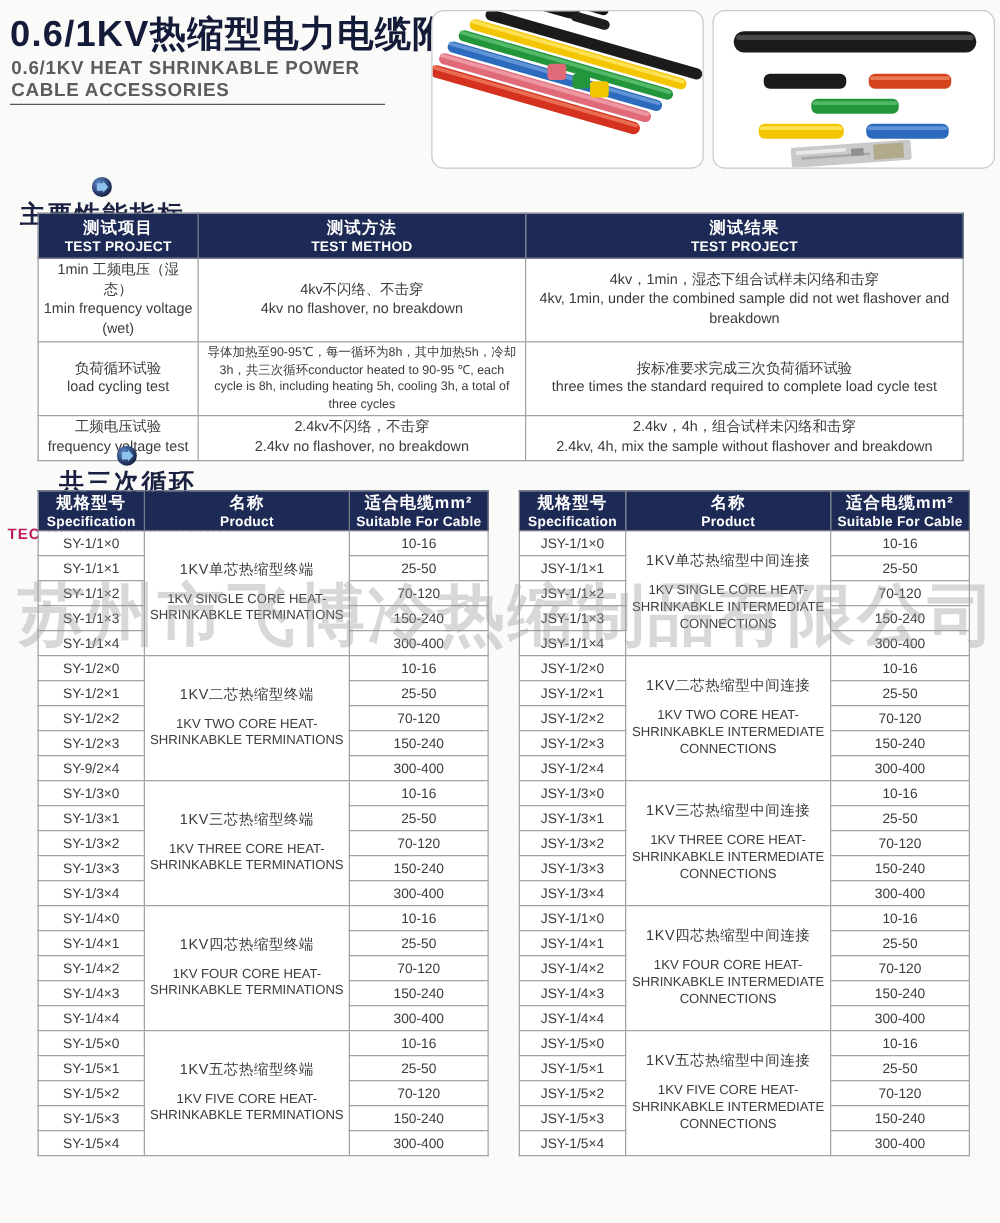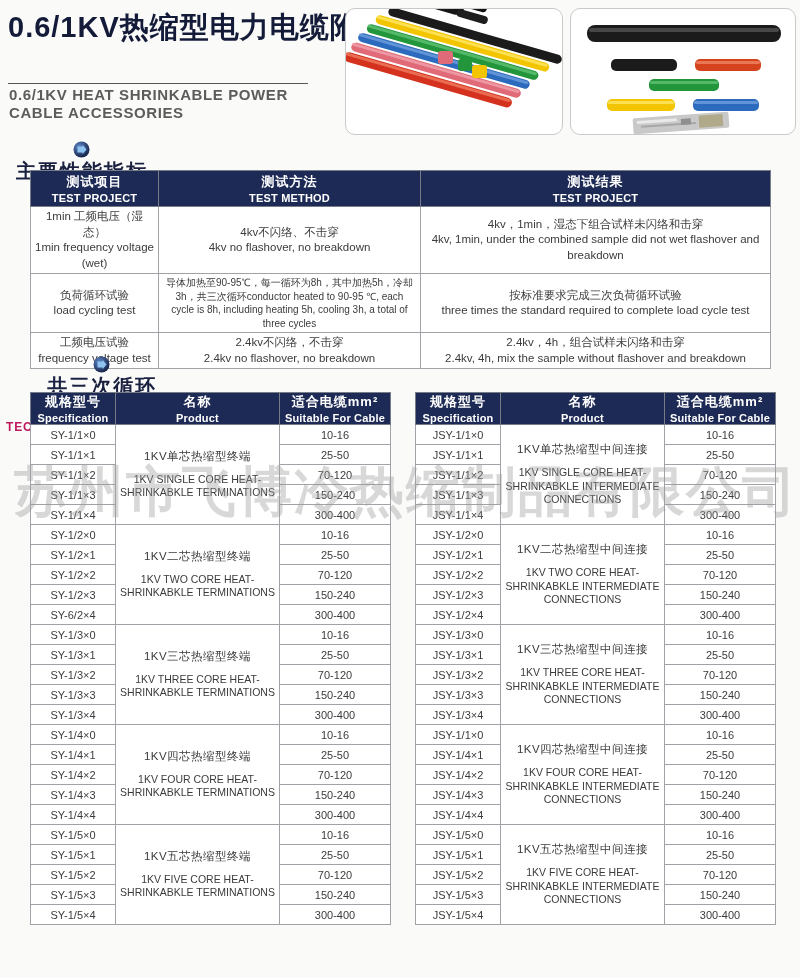--- a/index.html
+++ b/index.html
@@ -8,21 +8,21 @@
     position: relative; width: 800px; height: 978px;
     background: #fafaf9; overflow: hidden; margin: 0 auto;
   }
   
   .title-zh {
     position: absolute; left: 8px; top: 8px;
     font-size: 29px; font-weight: bold; color: #141b38; letter-spacing: 1px;
   }
   .title-en {
     position: absolute; left: 9px; top: 46px; width: 330px;
-    font-size: 15px; color: #5c5c5c; line-height: 1.22; letter-spacing: 0.6px; font-weight: 600; margin-top: 40px;
+    font-size: 15px; color: #5c5c5c; line-height: 1.22; letter-spacing: 0.6px; font-weight: 600;
   }
   .title-rule {
     position: absolute; left: 8px; top: 83px; width: 300px; height: 1px; background: #55565a;
   }
   .photo-box {
     position: absolute; top: 8px; height: 127px; background: #ffffff;
     border: 1px solid #c9c9c9; border-radius: 10px; overflow: hidden;
   }
   .photo-box.p1 { left: 345px; width: 218px; }
   .photo-box.p2 { left: 570px; width: 226px; }
@@ -282,21 +282,21 @@
         </tr>
         <tr>
           <td class="model-cell">SY-1/2×2</td>
           <td class="cable-cell">70-120</td>
         </tr>
         <tr>
           <td class="model-cell">SY-1/2×3</td>
           <td class="cable-cell">150-240</td>
         </tr>
         <tr>
-          <td class="model-cell">SY-6/2×4</td>
+          <td class="model-cell">SY-9/2×4</td>
           <td class="cable-cell">300-400</td>
         </tr>
         <tr>
           <td class="model-cell">SY-1/3×0</td>
           <td class="product-cell" rowspan="5">
             <div class="p-zh">1KV三芯热缩型终端</div>
             <div class="p-en">1KV THREE CORE HEAT-SHRINKABKLE TERMINATIONS</div>
           </td>
           <td class="cable-cell">10-16</td>
         </tr>

